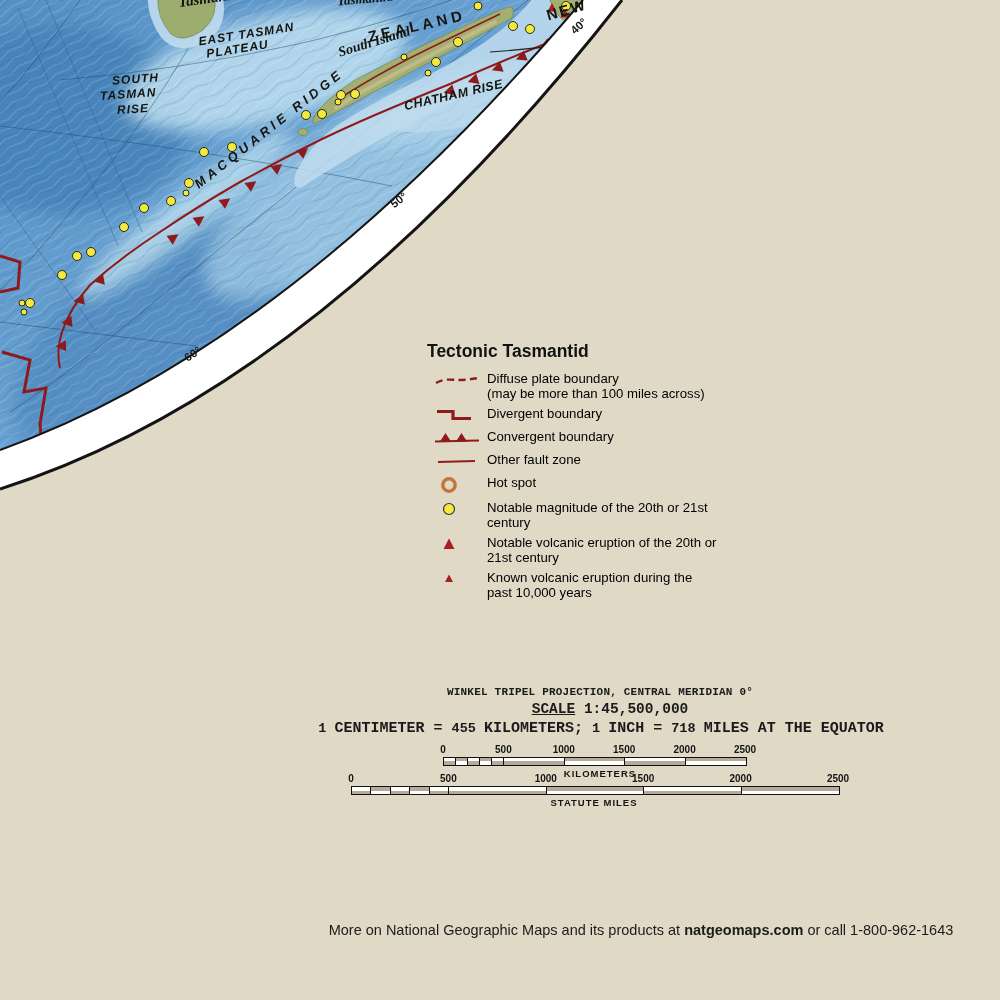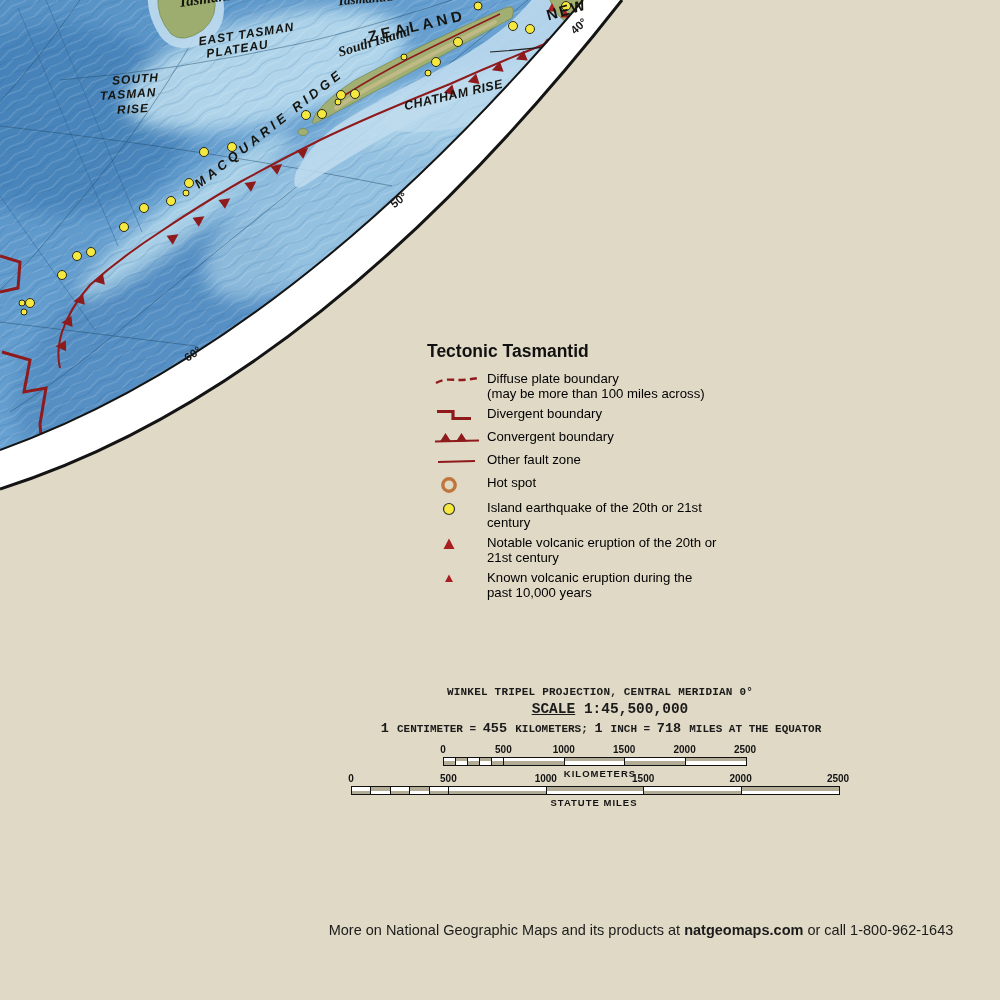--- a/index.html
+++ b/index.html
@@ -25,21 +25,21 @@
   #legend .title{font-size:17.5px;font-weight:bold;margin-bottom:9px;color:#111;}
   .lrow{display:flex;align-items:flex-start;margin-bottom:5px;}
   .lrow .sym{width:60px;flex:0 0 60px;display:flex;justify-content:center;align-items:center;}
   .lrow .txt{font-size:13.2px;line-height:1.1;color:#000000;padding-top:1px;}
   
   .scaletext{position:absolute;transform:translateX(-50%);white-space:nowrap;color:#1a1a1a;font-family:Liberation Mono, monospace;}
   #projline{left:600px;top:686px;font-size:11px;font-weight:bold;letter-spacing:.2px;}
   #scaleline{left:600px;top:701px;font-size:14.5px;font-weight:bold;}
   #scaleline .u{text-decoration:underline;margin-left:20px;}
   #equivline{left:601px;top:719px;font-weight:bold;}
-  #equivline .sc{font-size:11px;}
+  #equivline .sc{font-size:15px;}
   #equivline .num{font-size:13.5px;}
   .bar{position:absolute;height:7px;border:1px solid #111;box-sizing:content-box;display:flex;background:#fff;}
   .bar .cell{height:100%;}
   .ticks{position:absolute;height:10px;}
   .ticks span{position:absolute;transform:translateX(-50%);font-size:10px;font-weight:bold;color:#141414;}
   .barcap{position:absolute;transform:translateX(-50%);font-size:9.5px;font-weight:bold;letter-spacing:1px;color:#141414;}
   
   #footer{position:absolute;left:641px;top:922px;transform:translateX(-50%);font-size:14.5px;color:#1b1b1b;white-space:nowrap;}
   #footer .b{font-weight:bold;}
 </style>
@@ -244,21 +244,21 @@
     </span>
     <span class="txt"><span>Hot spot</span></span>
   </div>
 
   <div class="lrow">
     <span class="sym">
       <svg width="48" height="18">
           <circle cx="16" cy="9" r="5.5" fill="#f5e93f" stroke="#333" stroke-width="1.2"></circle>
         </svg>
     </span>
-    <span class="txt"><span>Island earthquake of the 20th or 21st</span><br><span>century</span></span>
+    <span class="txt"><span>Notable magnitude of the 20th or 21st</span><br><span>century</span></span>
   </div>
 
 
   <div class="lrow">
     <span class="sym">
       <svg width="48" height="18">
           <path d="M16,3.5 L21.5,14 L10.5,14 Z" fill="#a81e22"></path>
         </svg>
     </span>
     <span class="txt"><span>Notable volcanic eruption of the 20th or</span><br><span>21st century</span></span>

